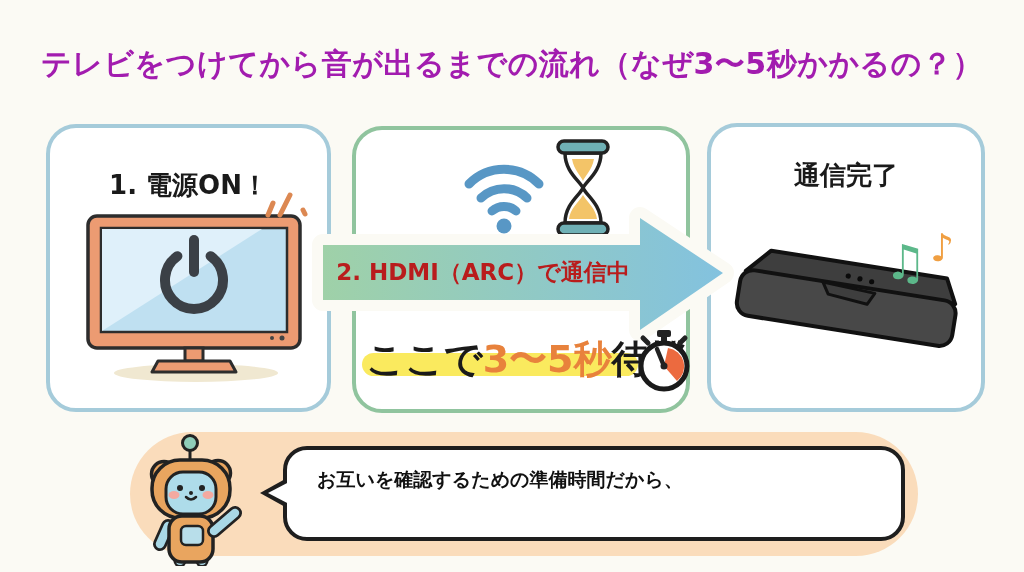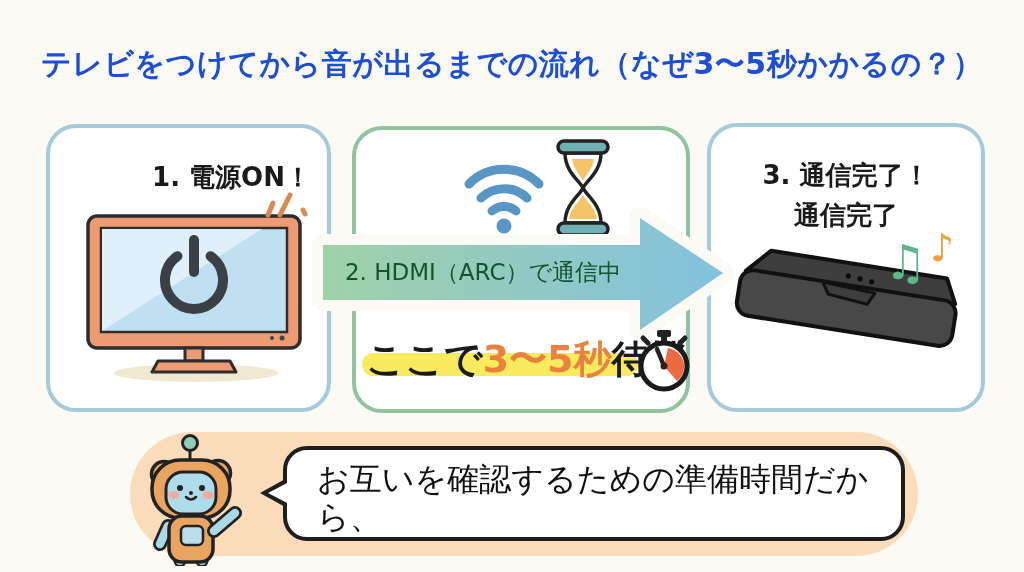--- a/index.html
+++ b/index.html
@@ -4,43 +4,43 @@
 <style>
   * { margin:0; padding:0; box-sizing:border-box; }
   html,body { width:1024px; height:572px; }
   body { font-family:"DejaVu Sans","Liberation Sans",sans-serif; }
   .canvas {
     position:relative; width:1024px; height:572px;
     background:#FBFAF4; overflow:hidden;
   }
   .title {
     position:absolute; left:0; top:44px; width:1024px;
-    text-align:center; font-size:30px; font-weight:bold; color:#1d4ed8;
+    text-align:center; font-size:30px; font-weight:bold; color:#a21caf;
     letter-spacing:0.5px;
   }
   .card {
     position:absolute; background:#FFFFFF; border-radius:30px; z-index:1;
   }
   .card.blue  { border:4px solid #A5CBDA; }
   .card.green { border:4px solid #90C49E; }
   #card1 { left:46px;  top:124px; width:285px; height:288px; }
   #card2 { left:352px; top:126px; width:338px; height:287px; }
   #card3 { left:707px; top:123px; width:278px; height:289px; }
   .card-label {
     position:absolute; width:100%; text-align:center;
     font-size:26px; font-weight:bold; color:#1A1A1A; z-index:2;
   }
-  #step1-label { top:32px;margin-left:43px; }
+  #step1-label { top:40px; }
   #step3-label { top:28px; line-height:40px; }
   .abs { position:absolute; }
   .z2 { z-index:2; }
   #flow-arrow { position:absolute; left:305px; top:195px; z-index:5; }
   #arrow-label {
     position:absolute; left:333px; top:257px; width:300px; z-index:6;
-    text-align:center; font-size:23px; font-weight:normal; color:#14532d;
+    text-align:center; font-size:23px; font-weight:bold; color:#b91c1c;
   }
   #wait-line {
     position:absolute; left:366px; top:334px; z-index:6;
     font-size:38px; font-weight:bold; color:#1A1A1A; white-space:nowrap;
   }
   #wait-highlight {
     position:absolute; left:-4px; top:19px; width:276px; height:23px;
     background:#FAEA5E; border-radius:12px; z-index:-1;
   }
   .wait-emphasis { color:#E8823C; }
@@ -51,21 +51,21 @@
   #banner {
     position:absolute; left:130px; top:432px; width:788px; height:124px;
     background:#FADCBB; border-radius:62px; z-index:3;
   }
   #mascot { position:absolute; left:142px; top:428px; z-index:4; }
   #bubble {
     position:absolute; left:283px; top:446px; width:622px; height:95px;
     background:#FFFFFF; border:4px solid #1E1E1E; border-radius:24px; z-index:5;
   }
   #bubble-text {
-    padding:10px 0 16px 30px; font-size:32px; font-weight:normal;
+    padding:10px 0 16px 30px; font-size:19px; font-weight:bold;
     color:#111; line-height:38px;
   }
   .tail-out {
     position:absolute; left:-27px; top:28px; width:0; height:0;
     border-top:15px solid transparent; border-bottom:15px solid transparent;
     border-right:27px solid #1E1E1E;
   }
   .tail-in {
     position:absolute; left:-19px; top:31px; width:0; height:0;
     border-top:12px solid transparent; border-bottom:12px solid transparent;
@@ -144,21 +144,20 @@
     <line x1="46" y1="15" x2="51" y2="10" stroke="#222" stroke-width="5" stroke-linecap="round"></line>
     <line x1="14" y1="15" x2="9" y2="10" stroke="#222" stroke-width="5" stroke-linecap="round"></line>
     <circle cx="30" cy="38" r="23" fill="#FFFFFF" stroke="#1A1A1A" stroke-width="5"></circle>
     <path d="M 30 38 L 34 20 A 18.5 18.5 0 0 1 43 53 Z" fill="#EC6A3F"></path>
     <line x1="30" y1="38" x2="23" y2="21" stroke="#222" stroke-width="4.5" stroke-linecap="round"></line>
     <circle cx="30" cy="38" r="3.5" fill="#222"></circle>
   </svg>
 
   <div class="card blue" id="card3">
     <div class="card-label" id="step3-label">
-      <div>3. 通信完了！</div>
       <div>通信完了</div>
     </div>
   </div>
 
   <svg class="abs z2" style="left:726px; top:243px;" width="240" height="125" viewBox="0 0 240 125">
     <g transform="rotate(9 120 60)">
       <polygon points="16,44 38,20 216,20 228,44" fill="#3E3E3E" stroke="#111" stroke-width="4" stroke-linejoin="round"></polygon>
       <rect x="12" y="42" width="218" height="46" rx="13" fill="#484848" stroke="#111" stroke-width="4"></rect>
       <path d="M 94 43 L 101 54 L 141 58 L 147 46 Z" fill="#3E3E3E" stroke="#111" stroke-width="3" stroke-linejoin="round"></path>
       <circle cx="118" cy="33" r="2.6" fill="#0A0A0A"></circle>

